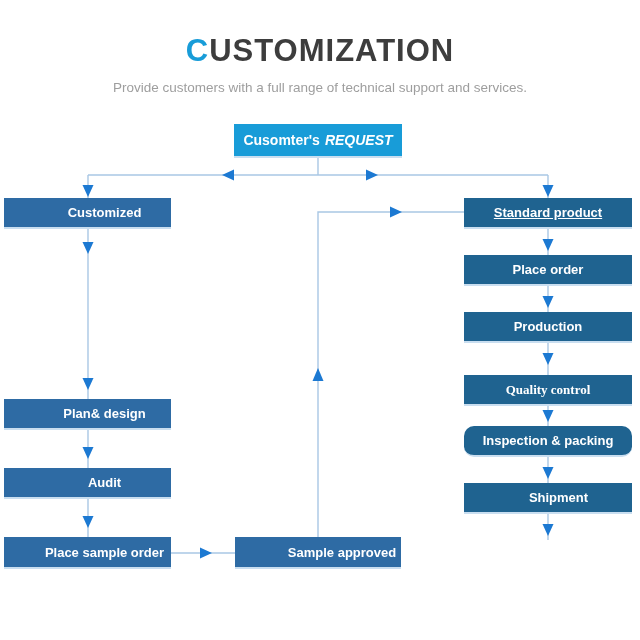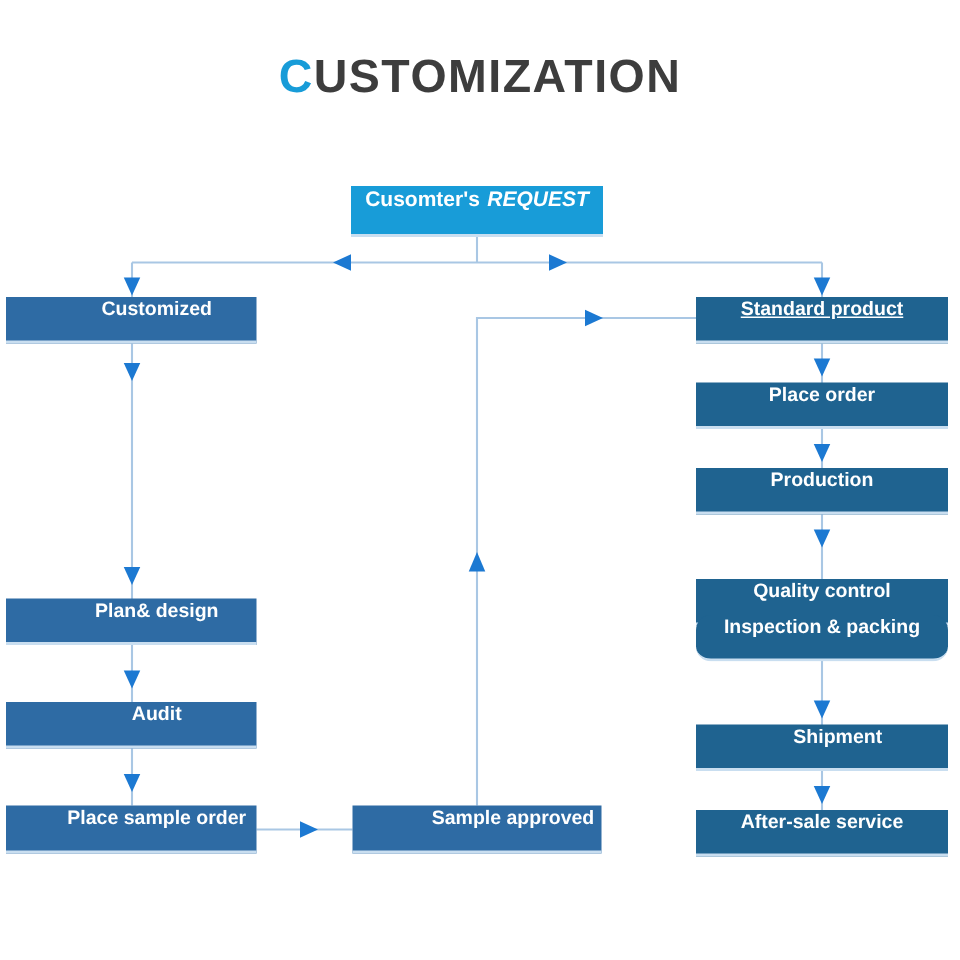--- a/index.html
+++ b/index.html
@@ -46,20 +46,21 @@
     stroke: #a9c7e4;
     stroke-width: 1.4;
   }
   svg.connectors polygon { fill: #1c79d2; }
 
   
   .box {
     position: absolute;
     z-index: 2;
     display: flex;
+    align-items: center;
     justify-content: center;
     color: #ffffff;
     font-size: 13px;
     font-weight: bold;
     border-bottom: 2px solid #c9def0;
     text-align: center;
   }
   .box-request {
     left: 234px; top: 124px; width: 168px; height: 34px;
     background: #189cd8;
@@ -88,32 +89,33 @@
   }
   .box-options .opt { line-height: 19px; white-space: nowrap; }
 
   .box-sample-approved {
     left: 235px; top: 537px; width: 166px; height: 32px;
   }
 
   .rt-0 { top: 198px; text-decoration: underline; }
   .rt-1 { top: 255px; }
   .rt-2 { top: 312px; }
-  .rt-3 { top: 386px; }
-  .rt-4 { top: 410px; border-radius: 10px; }
+  .rt-3 { top: 375px; font-family: Liberation Serif, serif; }
+  .rt-4 { top: 426px; border-radius: 10px; }
   .rt-5 { top: 483px; padding-left: 21px; }
   .rt-6 { top: 540px; }
 </style>
 </head>
 <body>
 
 <div class="canvas">
 
   <div class="title"><span class="accent">C</span><span>USTOMIZATION</span></div>
 
+  <div class="subtitle">Provide customers with a full range of technical support and services.</div>
 
   <svg class="connectors" viewBox="0 0 640 640">
 
     <path d="M318,158 V175"></path>
     <path d="M88,175 H548"></path>
     <path d="M88,175 V198"></path>
     <path d="M548,175 V198"></path>
     <path d="M88,229 V537"></path>
     <path d="M548,229 V540"></path>
     <path d="M171,553 H235"></path>
@@ -151,15 +153,14 @@
   <div class="box box-left box-place-sample">Place sample order</div>
 
   <div class="box box-mid box-sample-approved">Sample approved</div>
 
   <div class="box box-right rt-0">Standard product</div>
   <div class="box box-right rt-2">Production</div>
   <div class="box box-right rt-1">Place order</div>
   <div class="box box-right rt-3">Quality control</div>
   <div class="box box-right rt-4">Inspection &amp; packing</div>
   <div class="box box-right rt-5">Shipment</div>
-  <div class="box box-right rt-6">After-sale service</div>
 
 </div>
 
 </body></html>

